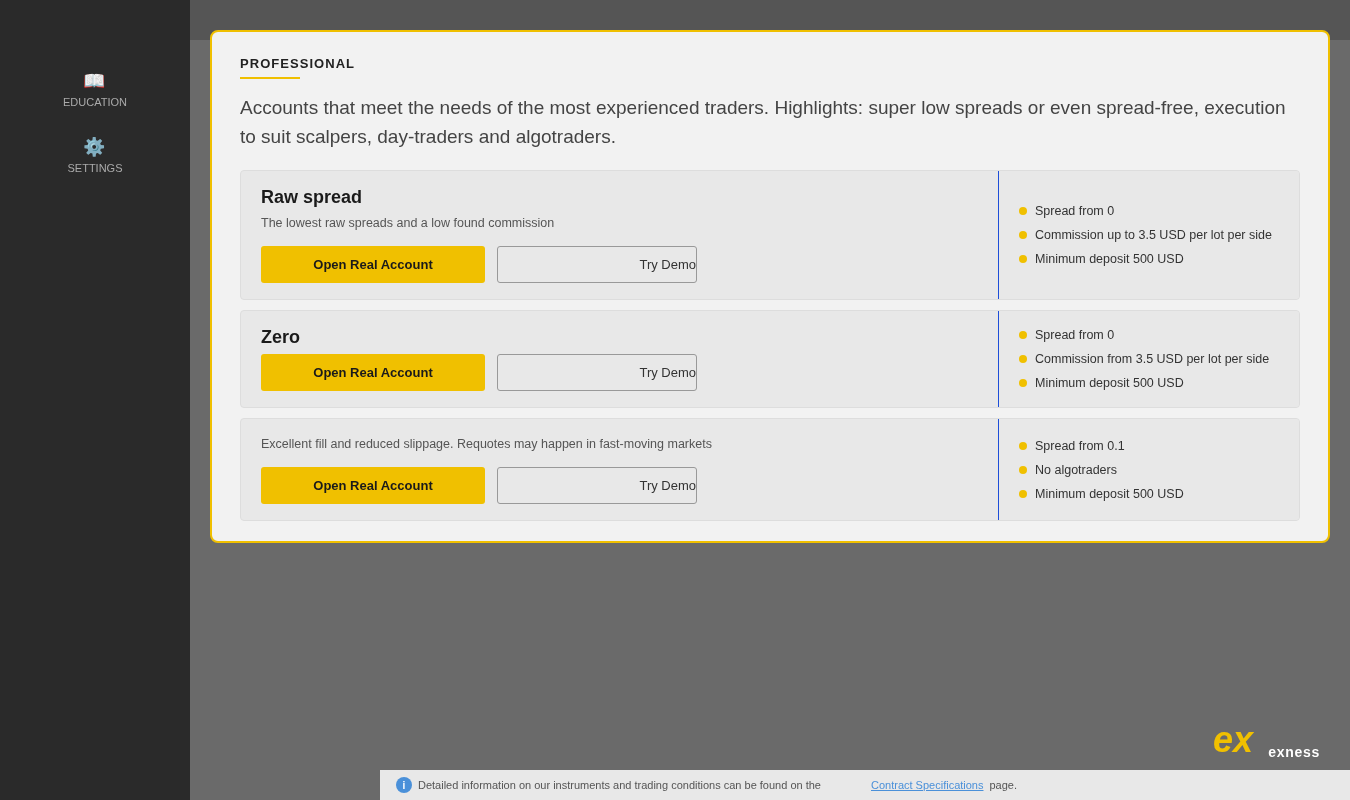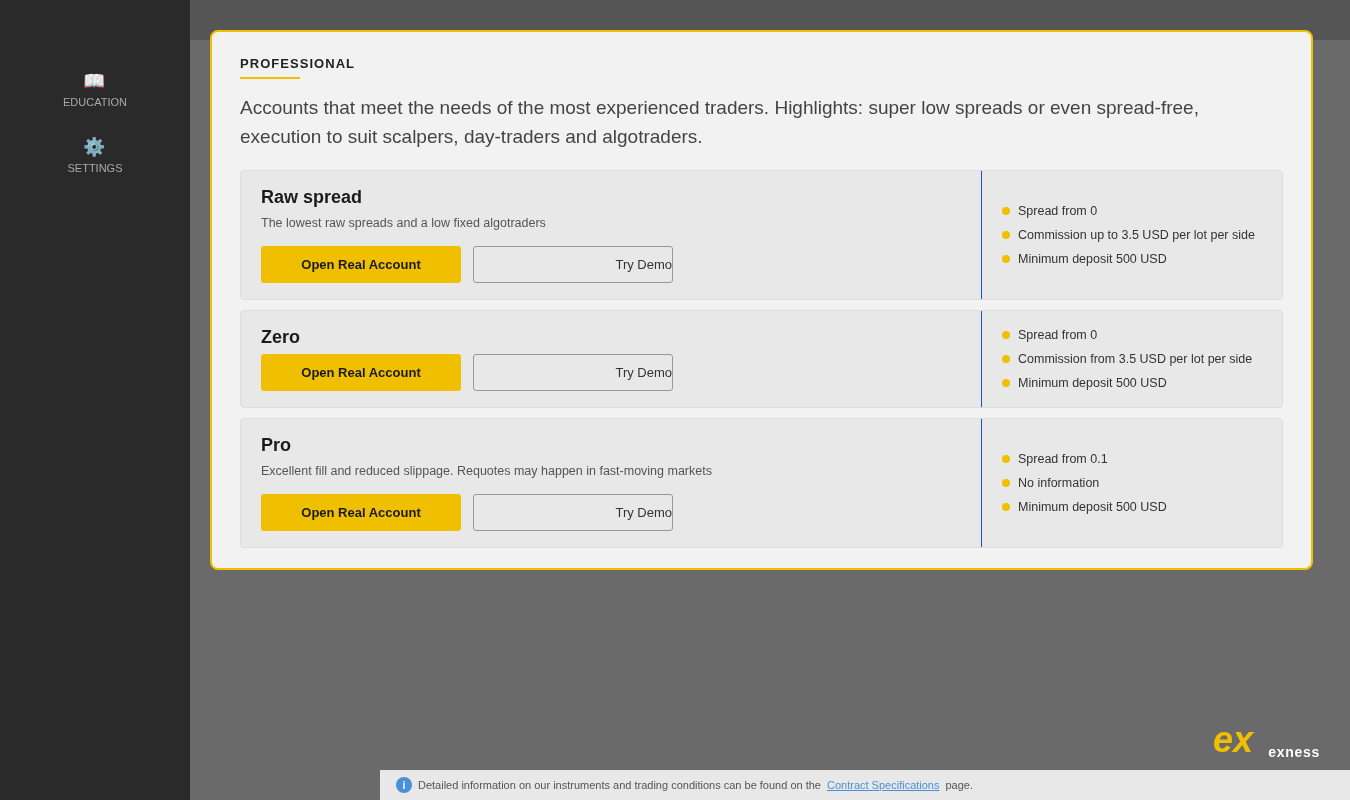--- a/index.html
+++ b/index.html
@@ -57,21 +57,21 @@
     .top-bar {
       height: 40px;
       background: #555;
     }
 
     
     .modal-card {
       position: absolute;
       top: 30px;
       left: 20px;
-      right: 37px;
+      right: 20px;
       background: #f2f2f2;
       border: 2.5px solid #f0c000;
       border-radius: 8px;
       padding: 24px 28px 20px 28px;
       overflow: hidden;
     }
 
     .section-title {
       font-size: 13px;
       font-weight: 700;
@@ -140,21 +140,21 @@
     .buttons-row {
       display: flex;
       gap: 12px;
     }
 
     .btn-real {
       background: #f0c000;
       color: #1a1a1a;
       border: none;
       padding: 10px 0;
-      width: 200px;
+      width: 224px;
       font-size: 13px;
       font-weight: 600;
       border-radius: 3px;
       cursor: pointer;
       text-align: center;
     }
 
     .btn-demo {
       background: transparent;
       color: #333;
@@ -206,20 +206,21 @@
       display: flex;
       align-items: center;
       justify-content: center;
       color: white;
       font-size: 10px;
       font-weight: bold;
       flex-shrink: 0;
     }
     .info-link {
       color: #4a90d9;
+      margin-left: 44px;
     }
 
     
     .exness-logo {
       position: absolute;
       bottom: 40px;
       right: 30px;
       display: flex;
       flex-direction: row;
       align-items: flex-end;
@@ -254,21 +255,21 @@
 
     <div class="section-title">PROFESSIONAL</div>
     <div class="section-divider"></div>
     <div class="section-description">Accounts that meet the needs of the most experienced traders. Highlights: super low spreads or even spread-free, execution to suit scalpers, day-traders and algotraders.</div>
 
     <div class="account-cards">
 
       <div class="account-card">
         <div class="account-card-left">
           <div class="account-name">Raw spread</div>
-          <div class="account-desc">The lowest raw spreads and a low fixed algotraders</div>
+          <div class="account-desc">The lowest raw spreads and a low found commission</div>
           <div class="buttons-row">
             <button class="btn-real">Open Real Account</button>
             <button class="btn-demo">Try Demo</button>
           </div>
         </div>
         <div class="account-card-right">
           <div class="feature-item">
             <span class="feature-dot"></span>
             <span>Spread from 0</span>
           </div>
@@ -302,35 +303,34 @@
           </div>
           <div class="feature-item">
             <span class="feature-dot"></span>
             <span>Minimum deposit 500 USD</span>
           </div>
         </div>
       </div>
 
       <div class="account-card">
         <div class="account-card-left">
-          <div class="account-name">Pro</div>
           <div class="account-desc">Excellent fill and reduced slippage. Requotes may happen in fast-moving markets</div>
           <div class="buttons-row">
             <button class="btn-real">Open Real Account</button>
             <button class="btn-demo">Try Demo</button>
           </div>
         </div>
         <div class="account-card-right">
           <div class="feature-item">
             <span class="feature-dot"></span>
             <span>Spread from 0.1</span>
           </div>
           <div class="feature-item">
             <span class="feature-dot"></span>
-            <span>No information</span>
+            <span>No algotraders</span>
           </div>
           <div class="feature-item">
             <span class="feature-dot"></span>
             <span>Minimum deposit 500 USD</span>
           </div>
         </div>
       </div>
 
     </div>
   </div>

